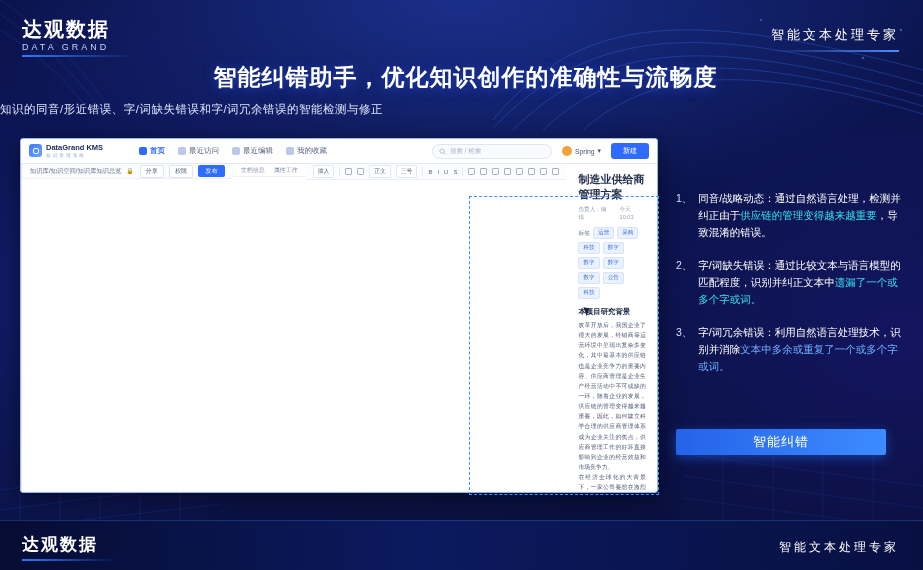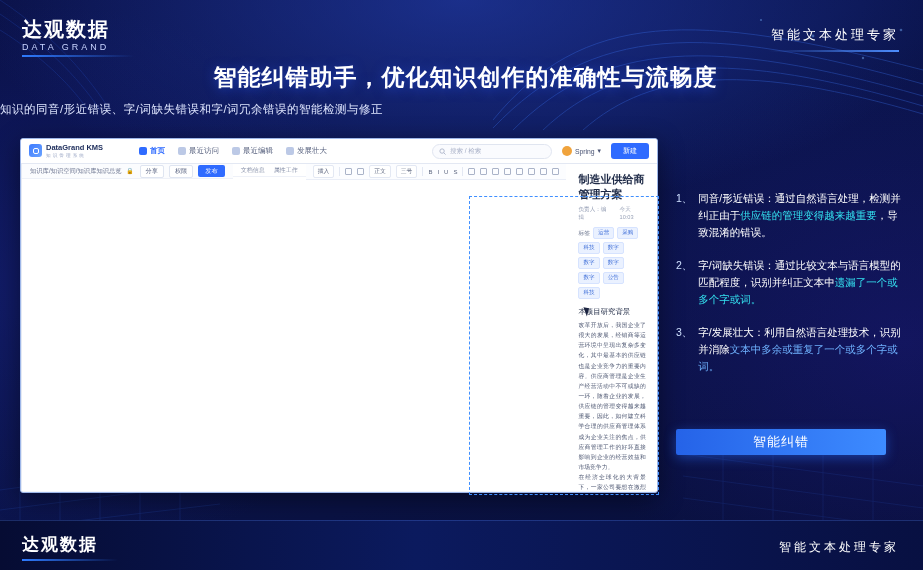--- a/index.html
+++ b/index.html
@@ -186,21 +186,21 @@
     flex: 1; padding: 8px 12px; overflow: hidden; background: #fff;
   }
   .doc-title { font-size: 11px; font-weight: bold; color: #1e2a47; margin-bottom: 4px; }
   .doc-meta { font-size: 5.6px; color: #9aa3b8; margin-bottom: 5px; display: flex; gap: 8px; }
   .tag-row { display: flex; align-items: center; gap: 3px; flex-wrap: wrap; margin-bottom: 8px; }
   .tag-label { font-size: 5.8px; color: #6f7party; color:#707a92; }
   .tag {
     font-size: 5.6px; color: #3f6fd8; background: #eaf1ff; border: 1px solid #d6e3ff;
     border-radius: 2px; padding: 1px 4px;
   }
-  .sec-title { font-size: 7.4px; font-weight: normal; color: #1f2a45; margin: 6px 0 3px; }
+  .sec-title { font-size: 7.4px; font-weight: bold; color: #1f2a45; margin: 6px 0 3px; }
   .para { font-size: 5.8px; line-height: 1.75; color: #4a5party; color: #4b5570; text-align: justify; }
   .media-row { display: flex; gap: 7px; margin-top: 8px; }
   .video-card {
     width: 108px; height: 66px; border-radius: 3px; overflow: hidden;
     background: linear-gradient(150deg, #7fb0ff, #4a7fe8);
     position: relative;
   }
   .video-bar {
     position: absolute; left: 0; right: 0; bottom: 0; height: 11px;
     background: rgba(20,28,52,.82); display: flex; align-items: center;
@@ -372,21 +372,21 @@
         <div class="topnav-item">
           <span class="topnav-ico"></span>
           <span>最近访问</span>
         </div>
         <div class="topnav-item">
           <span class="topnav-ico"></span>
           <span>最近编辑</span>
         </div>
         <div class="topnav-item">
           <span class="topnav-ico"></span>
-          <span>发展壮大</span>
+          <span>我的收藏</span>
         </div>
       </div>
       <div class="top-search">
         <svg width="7" height="7" viewBox="0 0 16 16">
           <circle cx="7" cy="7" r="5" fill="none" stroke="#aab2c8" stroke-width="2"></circle>
           <line x1="11" y1="11" x2="15" y2="15" stroke="#aab2c8" stroke-width="2"></line>
         </svg>
         <span>搜索 / 检索</span>
       </div>
       <div class="top-user">
@@ -623,33 +623,33 @@
     </div>
   </div>
 
   <div class="dash-box"></div>
   <div class="cursor"></div>
 
   <div class="bullets">
     <div class="bullet">
       <span class="bullet-num">1、</span>
       <span>
-        <span>同音/形近错误：</span><span>通过自然语言处理，检测并纠正由于</span><span class="hl-cyan">供应链的管理变得越来越重要</span><span>，导致混淆的错误。</span>
+        <span>同音/战略动态：</span><span>通过自然语言处理，检测并纠正由于</span><span class="hl-cyan">供应链的管理变得越来越重要</span><span>，导致混淆的错误。</span>
       </span>
     </div>
     <div class="bullet">
       <span class="bullet-num">2、</span>
       <span>
         <span>字/词缺失错误：</span><span>通过比较文本与语言模型的匹配程度，识别并纠正文本中</span><span class="hl-cyan">遗漏了一个或多个字或词。</span>
       </span>
     </div>
     <div class="bullet">
       <span class="bullet-num">3、</span>
       <span>
-        <span>字/发展壮大：</span><span>利用自然语言处理技术，识别并消除</span><span class="hl-blue">文本中多余或重复了一个或多个字或词。</span>
+        <span>字/词冗余错误：</span><span>利用自然语言处理技术，识别并消除</span><span class="hl-blue">文本中多余或重复了一个或多个字或词。</span>
       </span>
     </div>
   </div>
 
   <button class="cta">智能纠错</button>
 
   <div class="footer">
     <div class="footer-brand">
       <div class="footer-brand-cn">达观数据</div>
       <div class="footer-underline"></div>

